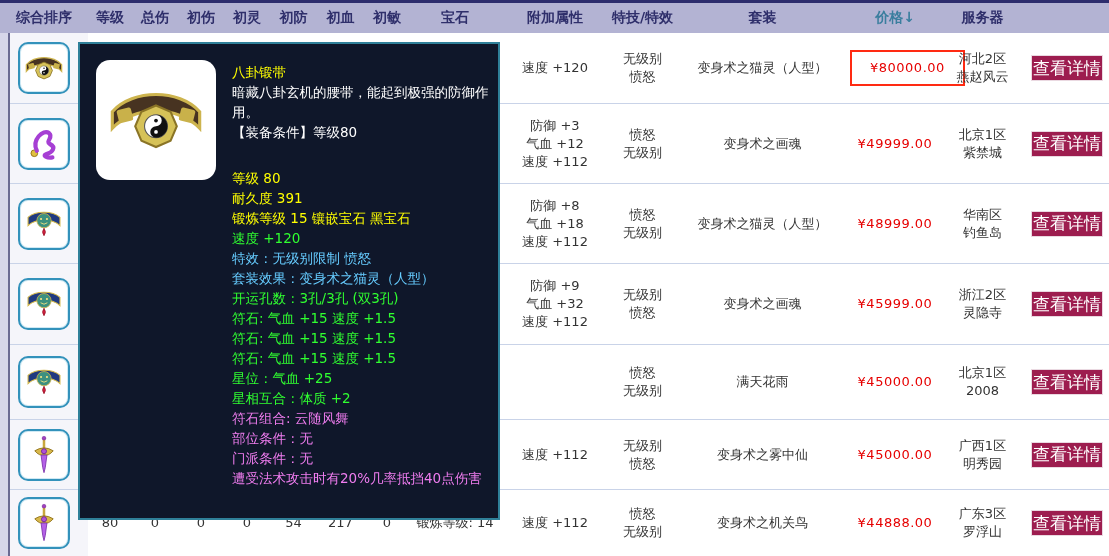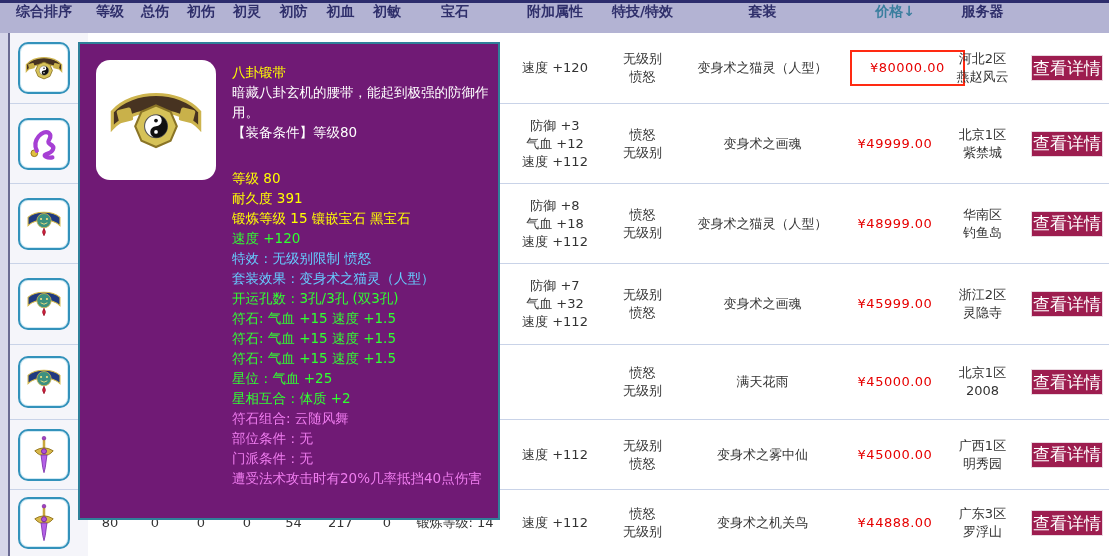--- a/index.html
+++ b/index.html
@@ -3,41 +3,41 @@
 <meta charset="utf-8">
 <style>
   html,body{margin:0;padding:0;background:#fff;}
   .app{position:relative;width:1109px;height:556px;overflow:hidden;
        font-family:"DejaVu Sans","Liberation Sans",sans-serif;background:#fff;}
   
   .lstrip{position:absolute;left:0;top:0;width:8px;height:556px;background:#d6d6e9;
           border-right:2px solid #6a6a92;z-index:1;}
   
   .header{position:absolute;left:0;top:0;width:1109px;height:33px;box-sizing:border-box;
-          background:#b3b3d3;border-top:3px solid #2d2d6d;display:flex;align-items:flex-start;z-index:2;}
+          background:#b3b3d3;border-top:3px solid #2d2d6d;display:flex;align-items:center;z-index:2;}
   .hcell{box-sizing:border-box;text-align:center;font-size:14px;font-weight:bold;color:#2f2f6b;}
   .hcell.sorted{color:#3a7e9e;}
   
   .w-icon{width:88px}.w-lv{width:44px}.w-n1{width:46px}.w-n2{width:46px}.w-n3{width:46px}
   .w-n4{width:47px}.w-n5{width:47px}.w-n6{width:46px}.w-gem{width:90px}.w-attr{width:110px}
   .w-fx{width:65px}.w-suit{width:175px}.w-price{width:90px}.w-srv{width:85px}.w-act{width:84px}
   
   .rows{position:absolute;left:0;top:33px;width:1109px;z-index:0;}
   .row{display:flex;align-items:center;box-sizing:border-box;border-bottom:1px solid #c9d3e8;background:#fff;}
   .cell{box-sizing:border-box;text-align:center;font-size:13px;color:#333;line-height:18px;}
   .cell-icon{display:flex;align-items:center;justify-content:center;height:100%;background:#f5f5fa;}
   .icon-box{width:48px;height:48px;background:#fff;border:2px solid #3392bb;border-radius:10px;
             box-shadow:0 0 0 1px #cfe9f4 inset;display:flex;align-items:center;justify-content:center;}
   .price-val{color:#e60000;letter-spacing:.5px;}
   .price-box{display:inline-block;border:2px solid #ff2a12;padding:7px 18px;}
   .detail-btn{width:72px;height:26px;background:#9d1d4f;color:#fff;border:1px solid #ead9e1;
               font-size:17px;font-family:inherit;cursor:pointer;padding:0;}
   
   .tooltip{position:absolute;left:78px;top:42px;width:422px;height:478px;box-sizing:border-box;
-           background:#701a75;border:2px solid #2f8099;z-index:5;}
+           background:#0f172a;border:2px solid #2f8099;z-index:5;}
   .tt-img{position:absolute;left:16px;top:16px;width:120px;height:120px;background:#fff;
           border-radius:14px;display:flex;align-items:center;justify-content:center;}
   .tt-body{position:absolute;left:152px;top:18px;width:258px;font-size:13.5px;line-height:20px;}
   .tt-lines{margin-top:26px;}
   .c-yellow{color:#ffff00}.c-white{color:#ffffff}.c-green{color:#30ff30}
   .c-blue{color:#66ccff}.c-violet{color:#f07df0}
 </style>
 </head>
 <body>
 
@@ -208,21 +208,21 @@
       </div>
       <div class="cell w-lv"></div>
       <div class="cell w-n1"></div>
       <div class="cell w-n2"></div>
       <div class="cell w-n3"></div>
       <div class="cell w-n4"></div>
       <div class="cell w-n5"></div>
       <div class="cell w-n6"></div>
       <div class="cell w-gem"></div>
       <div class="cell w-attr">
-          <div>防御 +7</div>
+          <div>防御 +9</div>
           <div>气血 +32</div>
           <div>速度 +112</div>
         </div>
       <div class="cell w-fx">
           <div>无级别</div>
           <div>愤怒</div>
         </div>
       <div class="cell w-suit">变身术之画魂</div>
       <div class="cell w-price"><span class="price-val">¥45999.00</span></div>
       <div class="cell w-srv">

